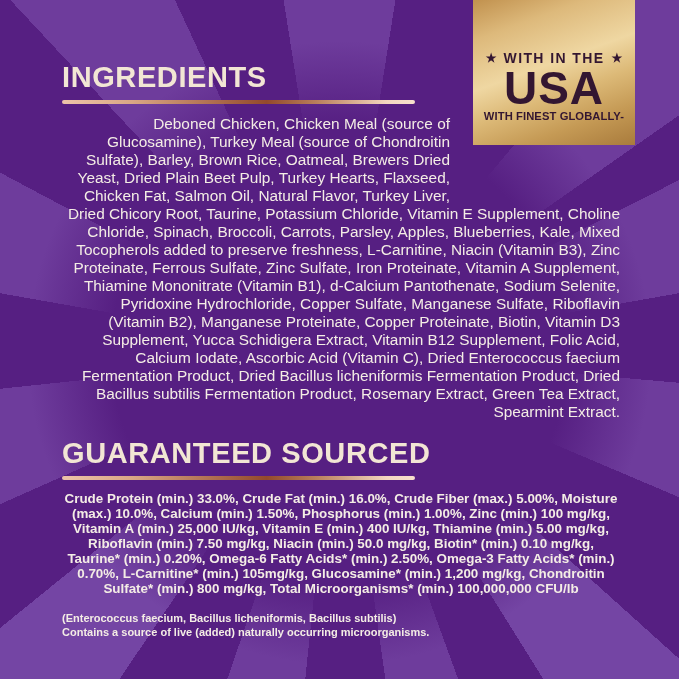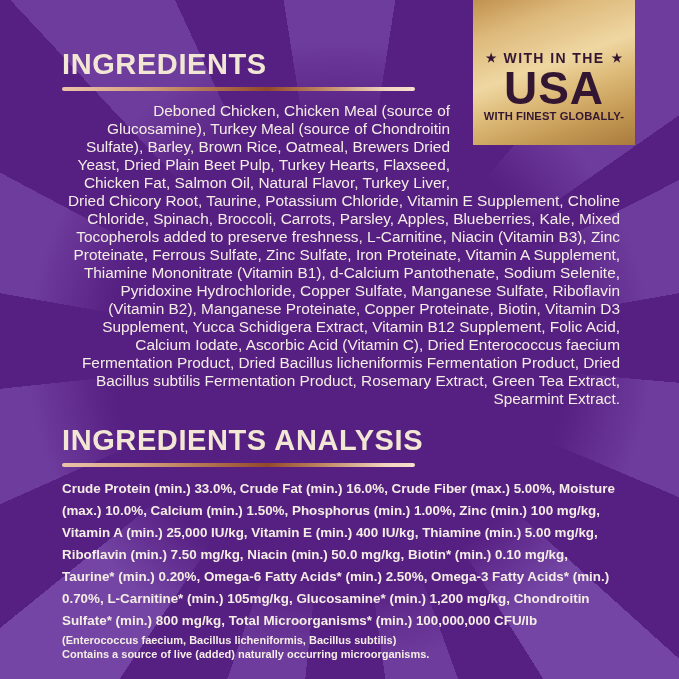--- a/index.html
+++ b/index.html
@@ -26,39 +26,39 @@
         #7445a4 214deg 231deg,
         #561f82 231deg 246deg,
         #6e3c9c 246deg 264deg,
         #561f82 264deg 280deg,
         #6e3c9c 280deg 298deg,
         #561f82 298deg 317deg,
         #6e3c9c 317deg 335deg,
         #561f82 335deg 351deg,
         #6e3c9c 351deg 360deg);
   }
-  .content{position:absolute;left:62px;top:48px;width:558px;}
+  .content{position:absolute;left:62px;top:61px;width:558px;}
   .section-title{
     font-size:29px;font-weight:700;letter-spacing:0.6px;
     color:#f2e6d4;line-height:32px;
   }
   .rule{
     height:4px;width:353px;margin:7px 0 11px 0;border-radius:2px;
     background:linear-gradient(90deg,#ecc3a9 0%,#d9a685 20%,#93492c 58%,#b97f5c 72%,#f3d6c0 92%,#f7e0cd 100%);
   }
   .body-text{
     font-size:15.4px;line-height:18px;font-weight:400;
     color:#f4ede5;text-align:right;
   }
   .badge-spacer{float:right;width:170px;height:80px;}
   .ga-section{margin-top:16px;}
   .ga-text{
-    font-size:13.4px;line-height:22px;font-weight:700;color:#f4ede5;
+    font-size:13.4px;line-height:15px;font-weight:700;color:#f4ede5;text-align:center;
   }
-  .footnotes{margin-top:2px;}
+  .footnotes{margin-top:16px;}
   .footnote{
     font-size:11px;line-height:13.6px;font-weight:700;color:#f4ede5;
   }
   .usa-badge{
     position:absolute;left:473px;top:0;width:162px;height:145px;
     background:linear-gradient(160deg,#c1914e 0%,#ddb97b 20%,#efd7a2 45%,#dcb977 62%,#c59a55 80%,#a97b3c 100%);
     text-align:center;box-sizing:border-box;padding-top:50px;
   }
   .badge-top{
     display:flex;justify-content:center;align-items:center;gap:7px;
@@ -91,21 +91,21 @@
 
     <div class="ingredients-section">
       <div class="section-title">INGREDIENTS</div>
       <div class="rule"></div>
       <div class="body-text">
         <span class="badge-spacer"></span><span>Deboned Chicken, Chicken Meal (source of Glucosamine), Turkey Meal (source of Chondroitin Sulfate), Barley, Brown Rice, Oatmeal, Brewers Dried Yeast, Dried Plain Beet Pulp, Turkey Hearts, Flaxseed, Chicken Fat, Salmon Oil, Natural Flavor, Turkey Liver, Dried Chicory Root, Taurine, Potassium Chloride, Vitamin E Supplement, Choline Chloride, Spinach, Broccoli, Carrots, Parsley, Apples, Blueberries, Kale, Mixed Tocopherols added to preserve freshness, L-Carnitine, Niacin (Vitamin B3), Zinc Proteinate, Ferrous Sulfate, Zinc Sulfate, Iron Proteinate, Vitamin A Supplement, Thiamine Mononitrate (Vitamin B1), d-Calcium Pantothenate, Sodium Selenite, Pyridoxine Hydrochloride, Copper Sulfate, Manganese Sulfate, Riboflavin (Vitamin B2), Manganese Proteinate, Copper Proteinate, Biotin, Vitamin D3 Supplement, Yucca Schidigera Extract, Vitamin B12 Supplement, Folic Acid, Calcium Iodate, Ascorbic Acid (Vitamin C), Dried Enterococcus faecium Fermentation Product, Dried Bacillus licheniformis Fermentation Product, Dried Bacillus subtilis Fermentation Product, Rosemary Extract, Green Tea Extract, Spearmint Extract.</span>
       </div>
     </div>
 
     <div class="ga-section">
-      <div class="section-title">INGREDIENTS ANALYSIS</div>
+      <div class="section-title">GUARANTEED SOURCED</div>
       <div class="rule"></div>
       <div class="ga-text">Crude Protein (min.) 33.0%, Crude Fat (min.) 16.0%, Crude Fiber (max.) 5.00%, Moisture (max.) 10.0%, Calcium (min.) 1.50%, Phosphorus (min.) 1.00%, Zinc (min.) 100 mg/kg, Vitamin A (min.) 25,000 IU/kg, Vitamin E (min.) 400 IU/kg, Thiamine (min.) 5.00 mg/kg, Riboflavin (min.) 7.50 mg/kg, Niacin (min.) 50.0 mg/kg, Biotin* (min.) 0.10 mg/kg, Taurine* (min.) 0.20%, Omega-6 Fatty Acids* (min.) 2.50%, Omega-3 Fatty Acids* (min.) 0.70%, L-Carnitine* (min.) 105mg/kg, Glucosamine* (min.) 1,200 mg/kg, Chondroitin Sulfate* (min.) 800 mg/kg, Total Microorganisms* (min.) 100,000,000 CFU/lb</div>
       <div class="footnotes">
         <div class="footnote">(Enterococcus faecium, Bacillus licheniformis, Bacillus subtilis)</div>
         <div class="footnote">Contains a source of live (added) naturally occurring microorganisms.</div>
       </div>
     </div>
 
   </div>
 </div>

